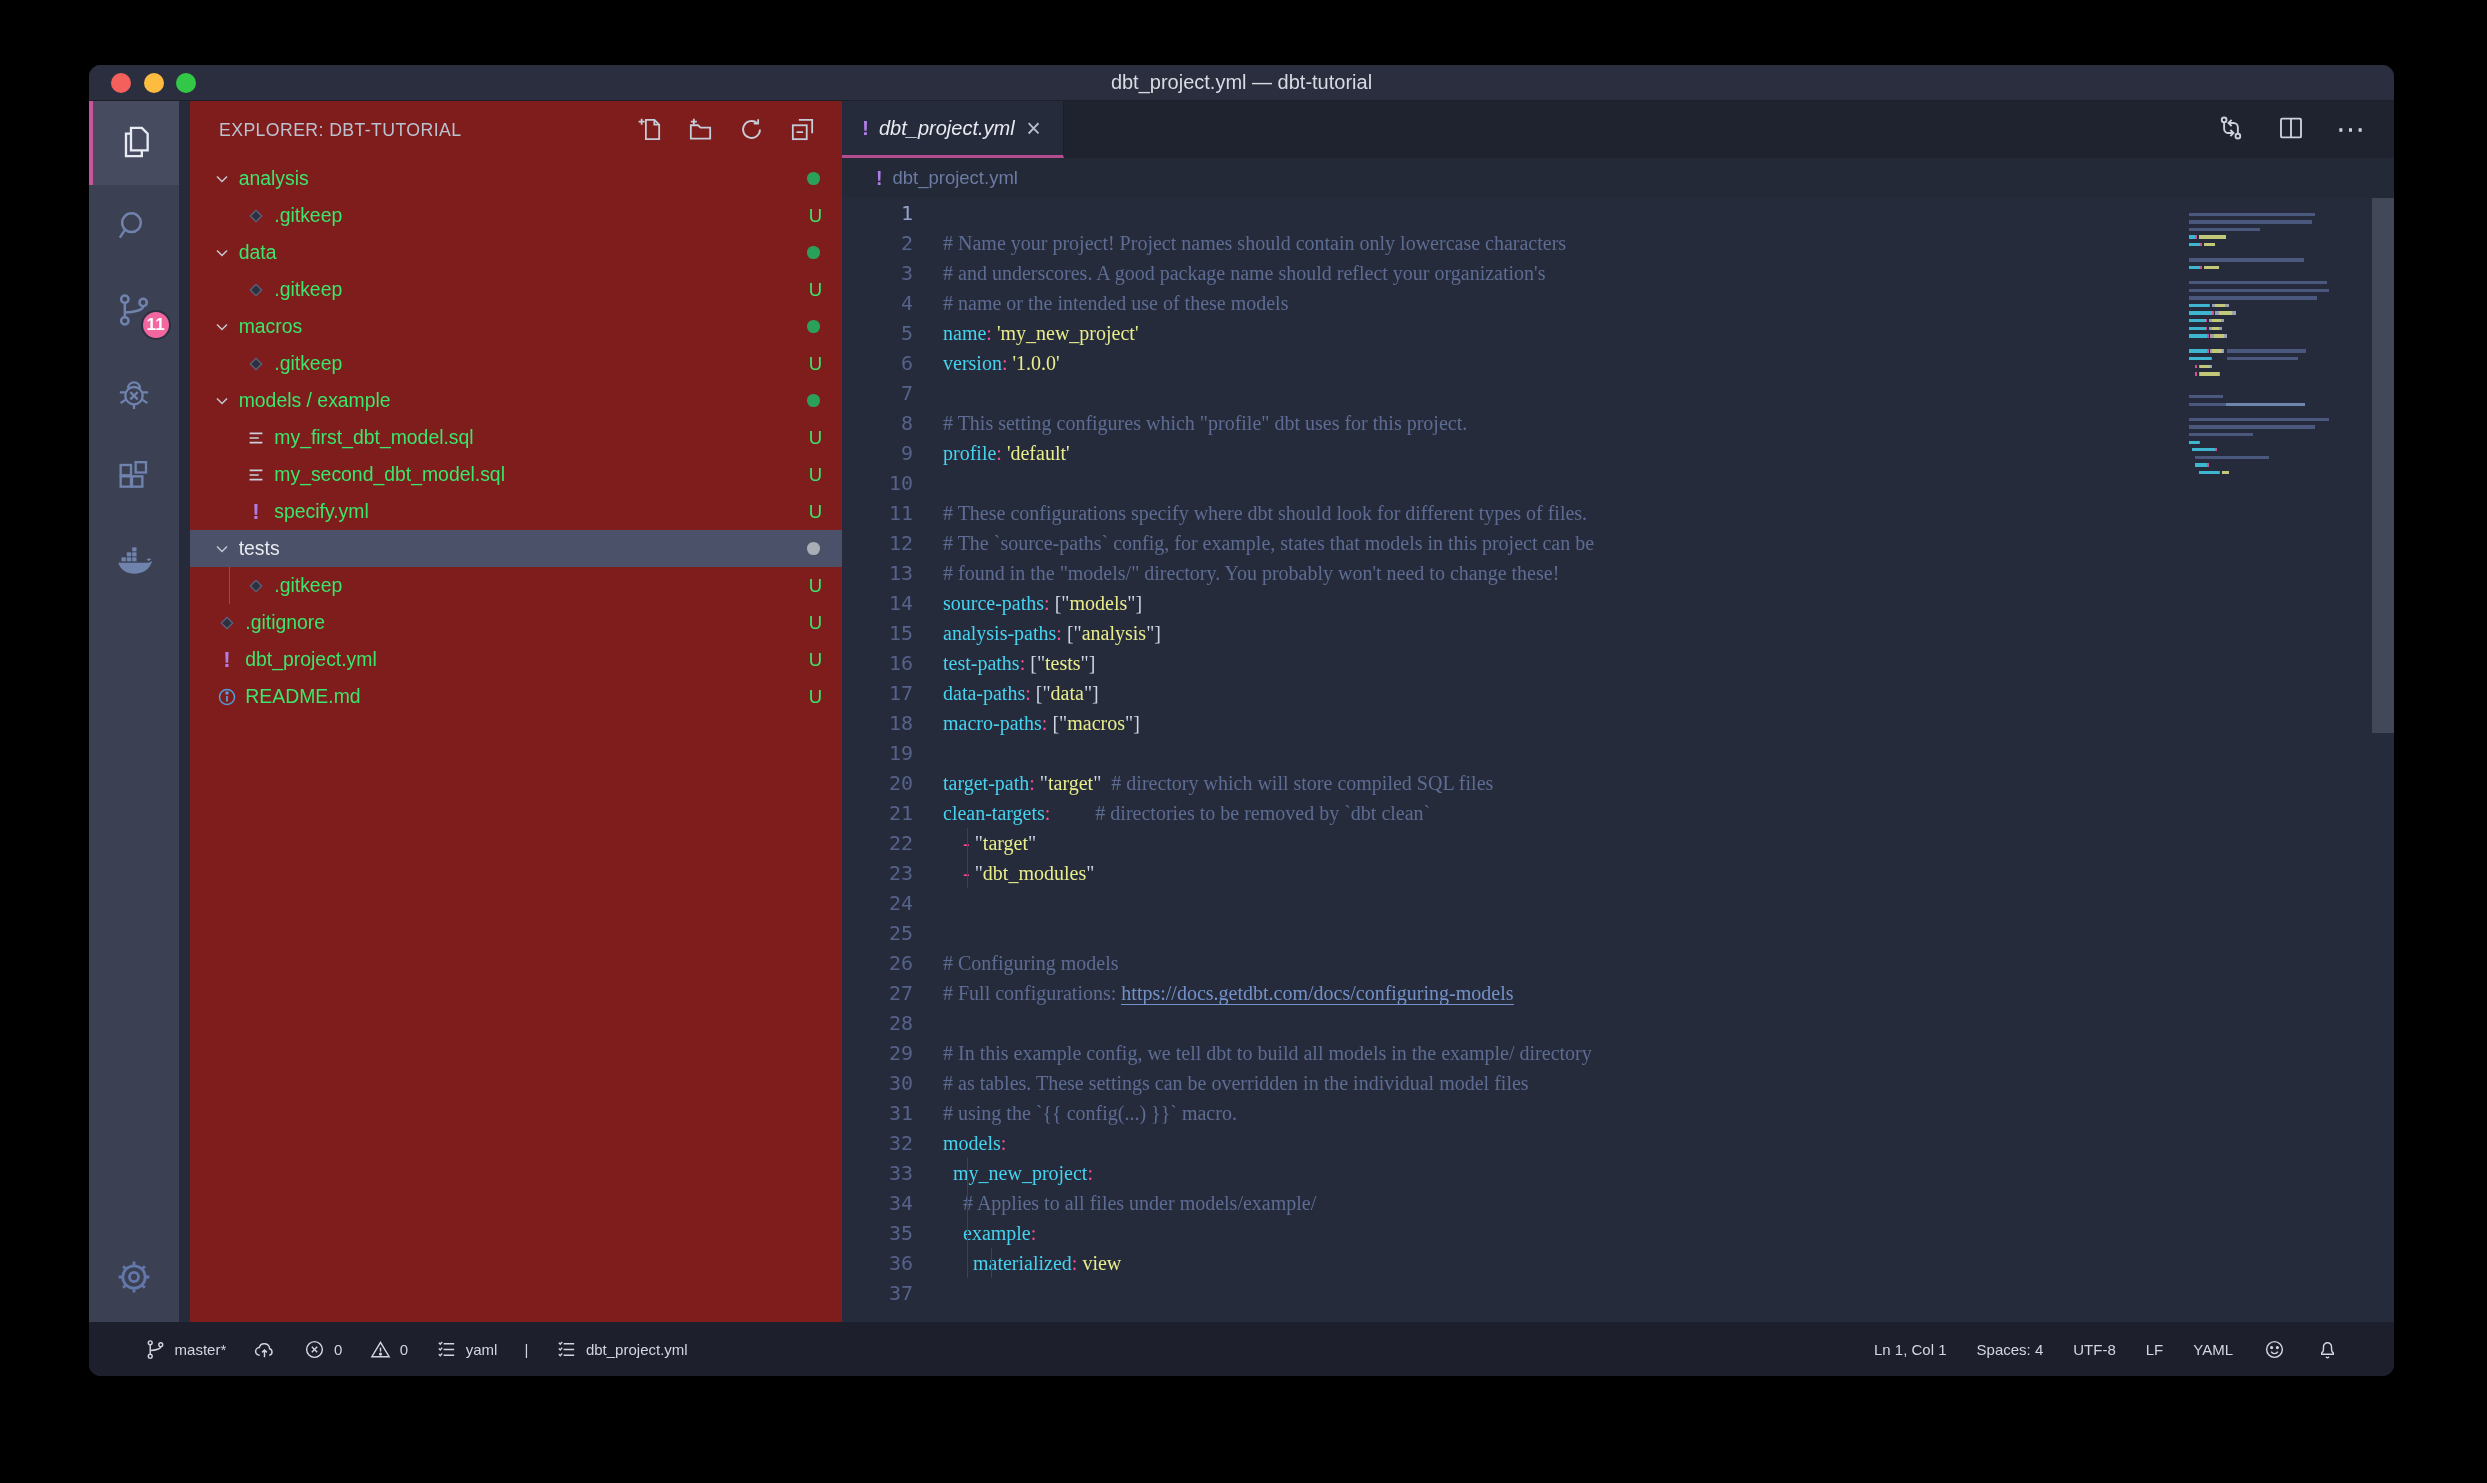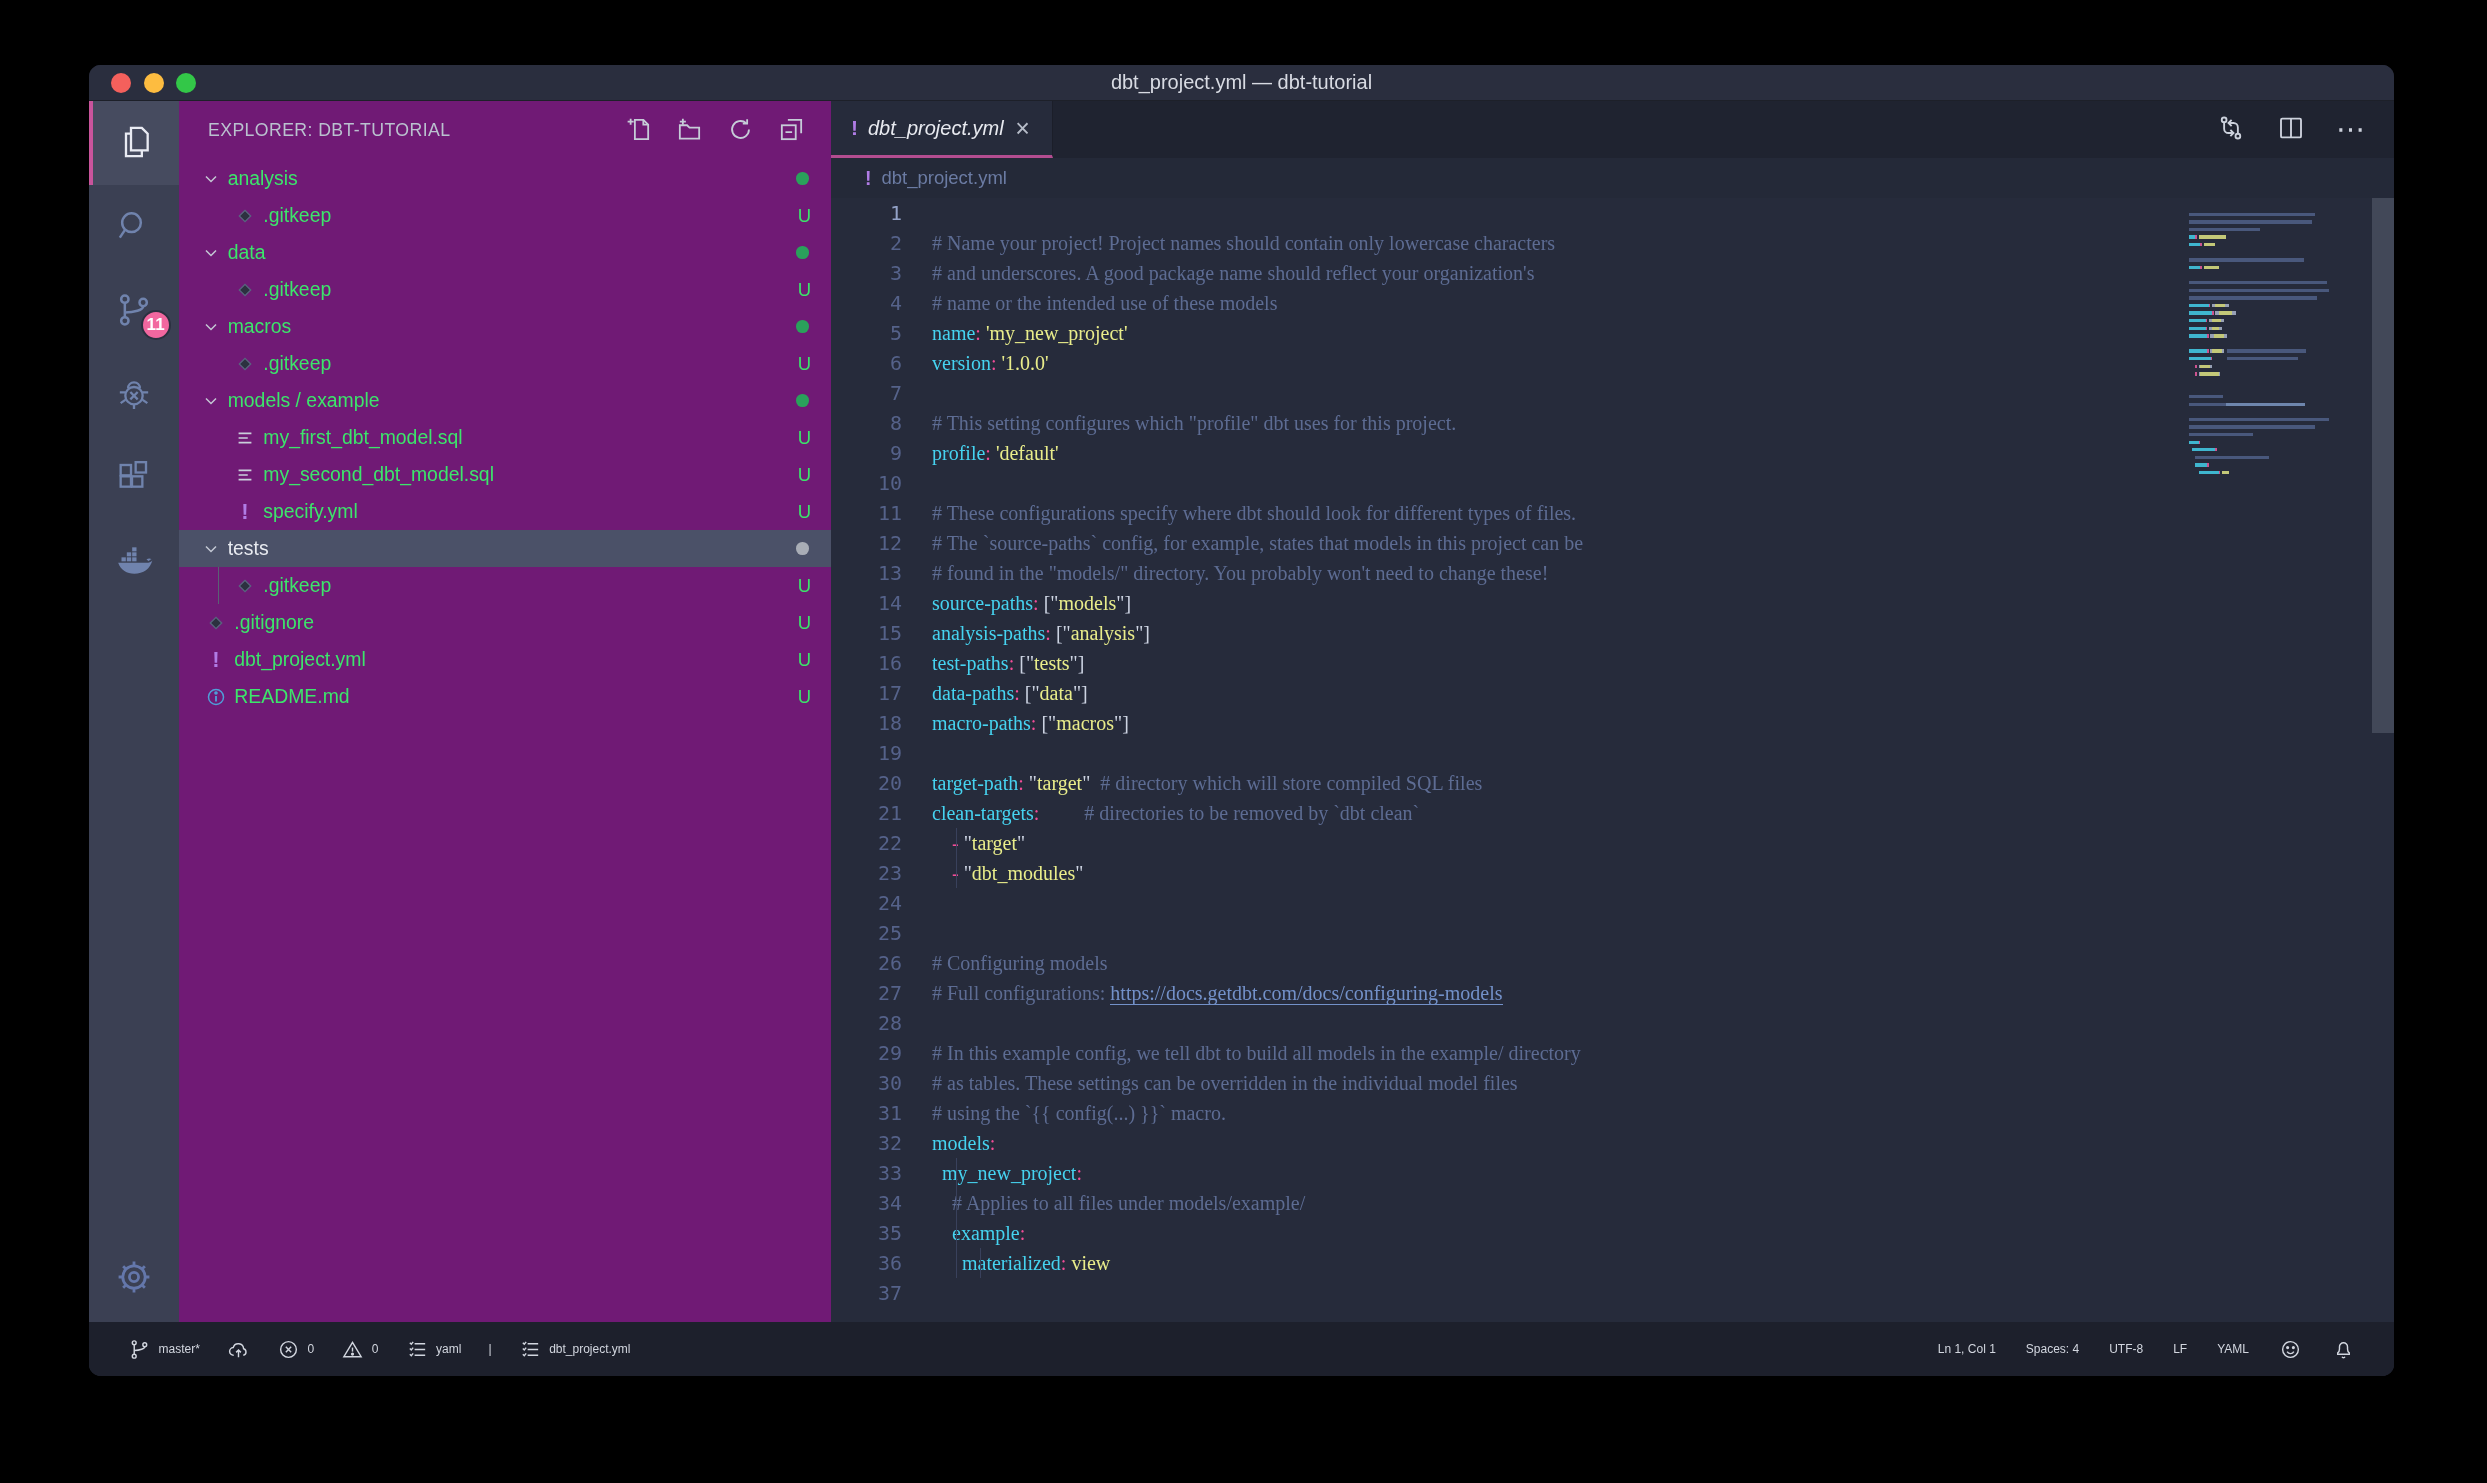--- a/index.html
+++ b/index.html
@@ -24,21 +24,21 @@
   .act-item{height:84px;display:flex;align-items:center;justify-content:center;color:#7083ad;position:relative;cursor:pointer;}
   .act-item.active{background:#464b5f;color:#e9ebf3;border-left:4.2px solid #c9549c;}
   .act-item svg{width:40px;height:40px;}
   .act-badge{position:absolute;right:8.4px;bottom:13.5px;min-width:30px;height:30px;border-radius:15px;
              background:#f2679f;border:2.5px solid #2c3040;color:#fff;font-size:17px;font-weight:bold;
              display:flex;align-items:center;justify-content:center;}
   .act-gear{margin-top:auto;height:88px;display:flex;align-items:center;justify-content:center;color:#6477ab;}
   .act-gear svg{width:42px;height:42px;}
 
   
-  .sidebar{width:652px;background:#701a75;flex:0 0 auto;display:flex;flex-direction:column;overflow:hidden;}
+  .sidebar{width:652px;background:#7f1d1d;flex:0 0 auto;display:flex;flex-direction:column;overflow:hidden;margin-left:11px;}
   .exp-header{height:59px;display:flex;align-items:center;padding:0 25px 0 29px;flex:0 0 auto;}
   .exp-title{font-size:17.7px;letter-spacing:0.4px;color:#bac1cf;font-weight:500;}
   .exp-actions{margin-left:auto;display:flex;gap:22px;color:#c6ccd8;}
   .exp-actions svg{width:29px;height:29px;cursor:pointer;}
   .tree{flex:1;overflow:hidden;}
   .trow{height:37px;display:flex;align-items:center;position:relative;font-size:19.4px;cursor:pointer;}
   .trow.sel{background:#4b5168;}
   .trow .lbl{margin-left:6.7px;white-space:nowrap;}
   .trow .lbl.green{color:#3ce56b;} .trow .lbl.white{color:#e9ebf1;}
   .trow .spacer{flex:1;}
@@ -77,22 +77,22 @@
   .tk-s{color:#e9ed8b;} .tk-w{color:#ccd3e2;} .tk-t{color:#ccd3e2;}
   .tk-l{color:#7391c9;border-bottom:1.7px solid #7391c9;cursor:pointer;}
 
   
   .minimap{position:absolute;top:5px;right:24.5px;width:181px;}
   .mm-line{height:7.6px;display:flex;align-items:center;}
   .mm-line span{height:3.4px;display:inline-block;}
   .vscroll{position:absolute;top:0;right:0;width:22px;height:535px;background:rgba(120,126,144,.35);}
 
   
-  .statusbar{height:54px;background:#1d202c;display:flex;align-items:center;padding:0 39px;
-             font-size:12px;color:#d2d6df;flex:0 0 auto;}
+  .statusbar{height:54px;background:#1d202c;display:flex;align-items:center;padding:0 55px;
+             font-size:15px;color:#d2d6df;flex:0 0 auto;}
   .sb-left{display:flex;align-items:center;gap:27px;}
   .sb-right{margin-left:auto;display:flex;align-items:center;gap:30px;}
   .sb-item{display:flex;align-items:center;gap:7.6px;cursor:pointer;}
   .sb-item svg{width:23px;height:23px;}
 </style>
 </head>
 <body>
 
 <div class="window">
 

